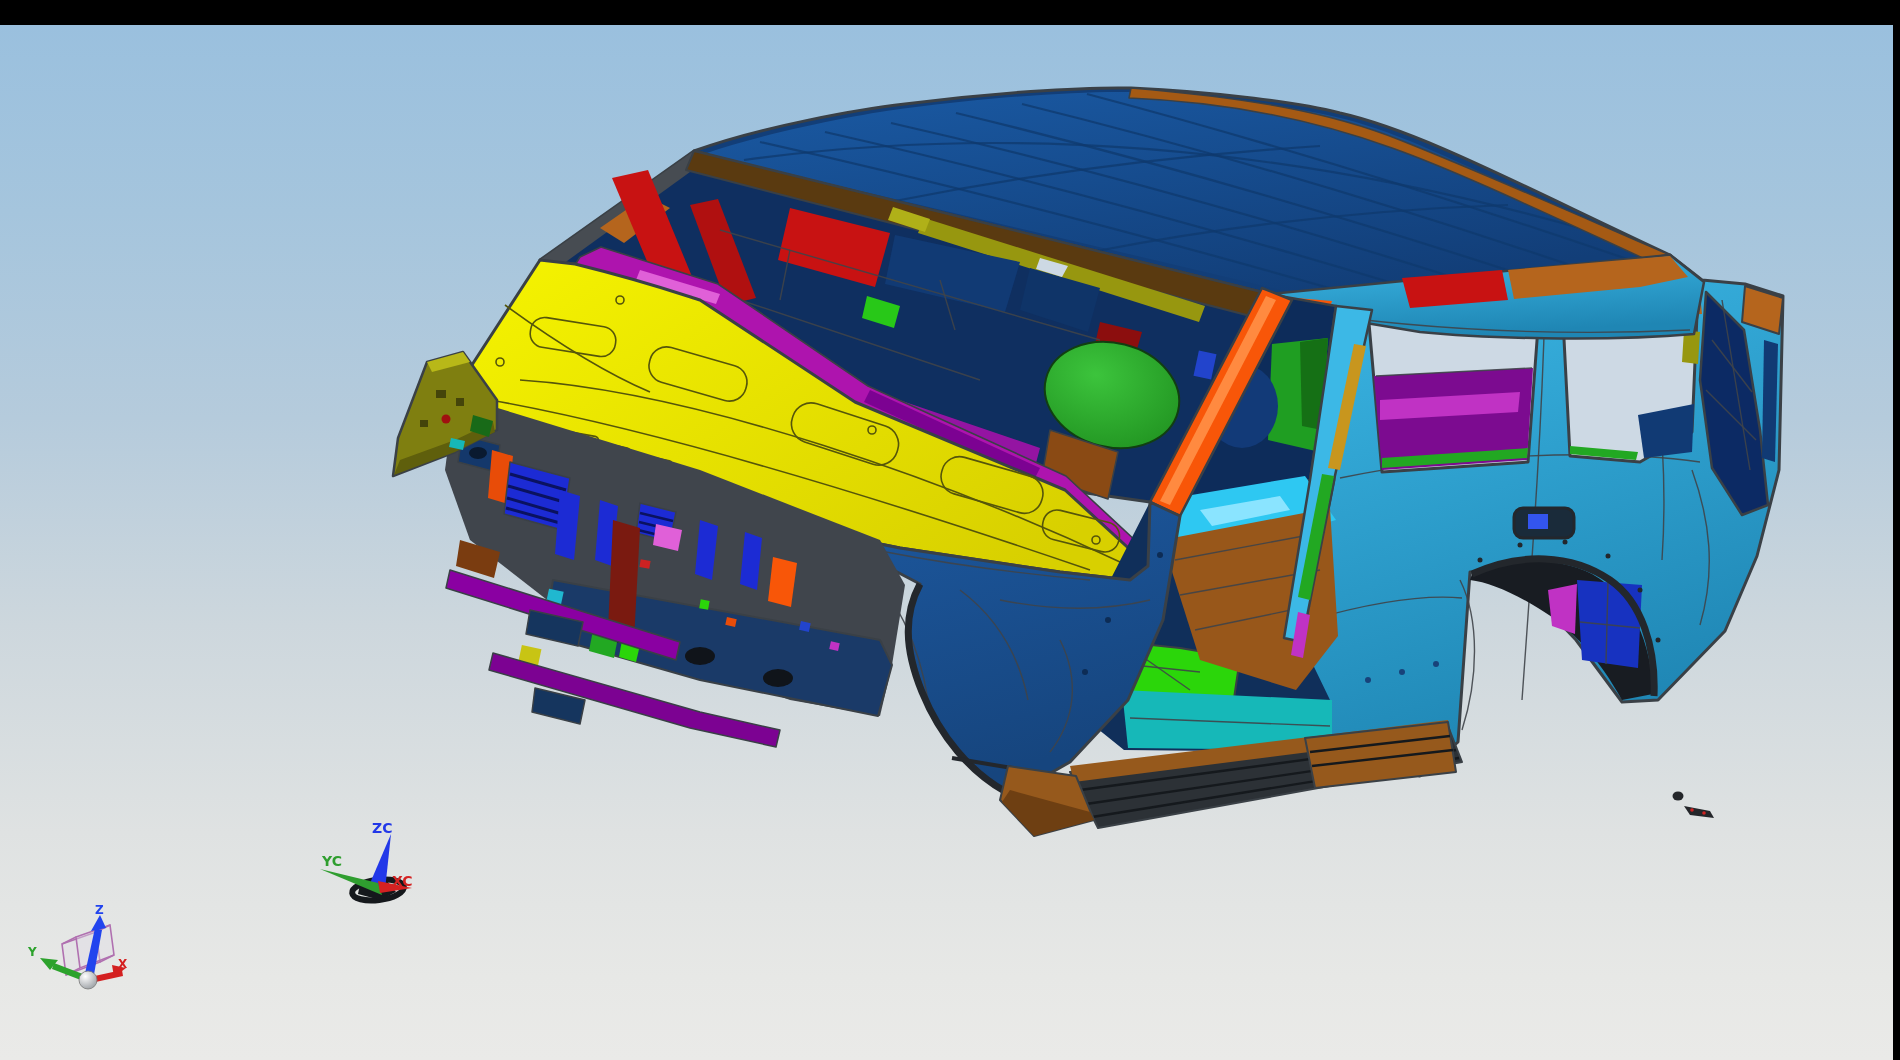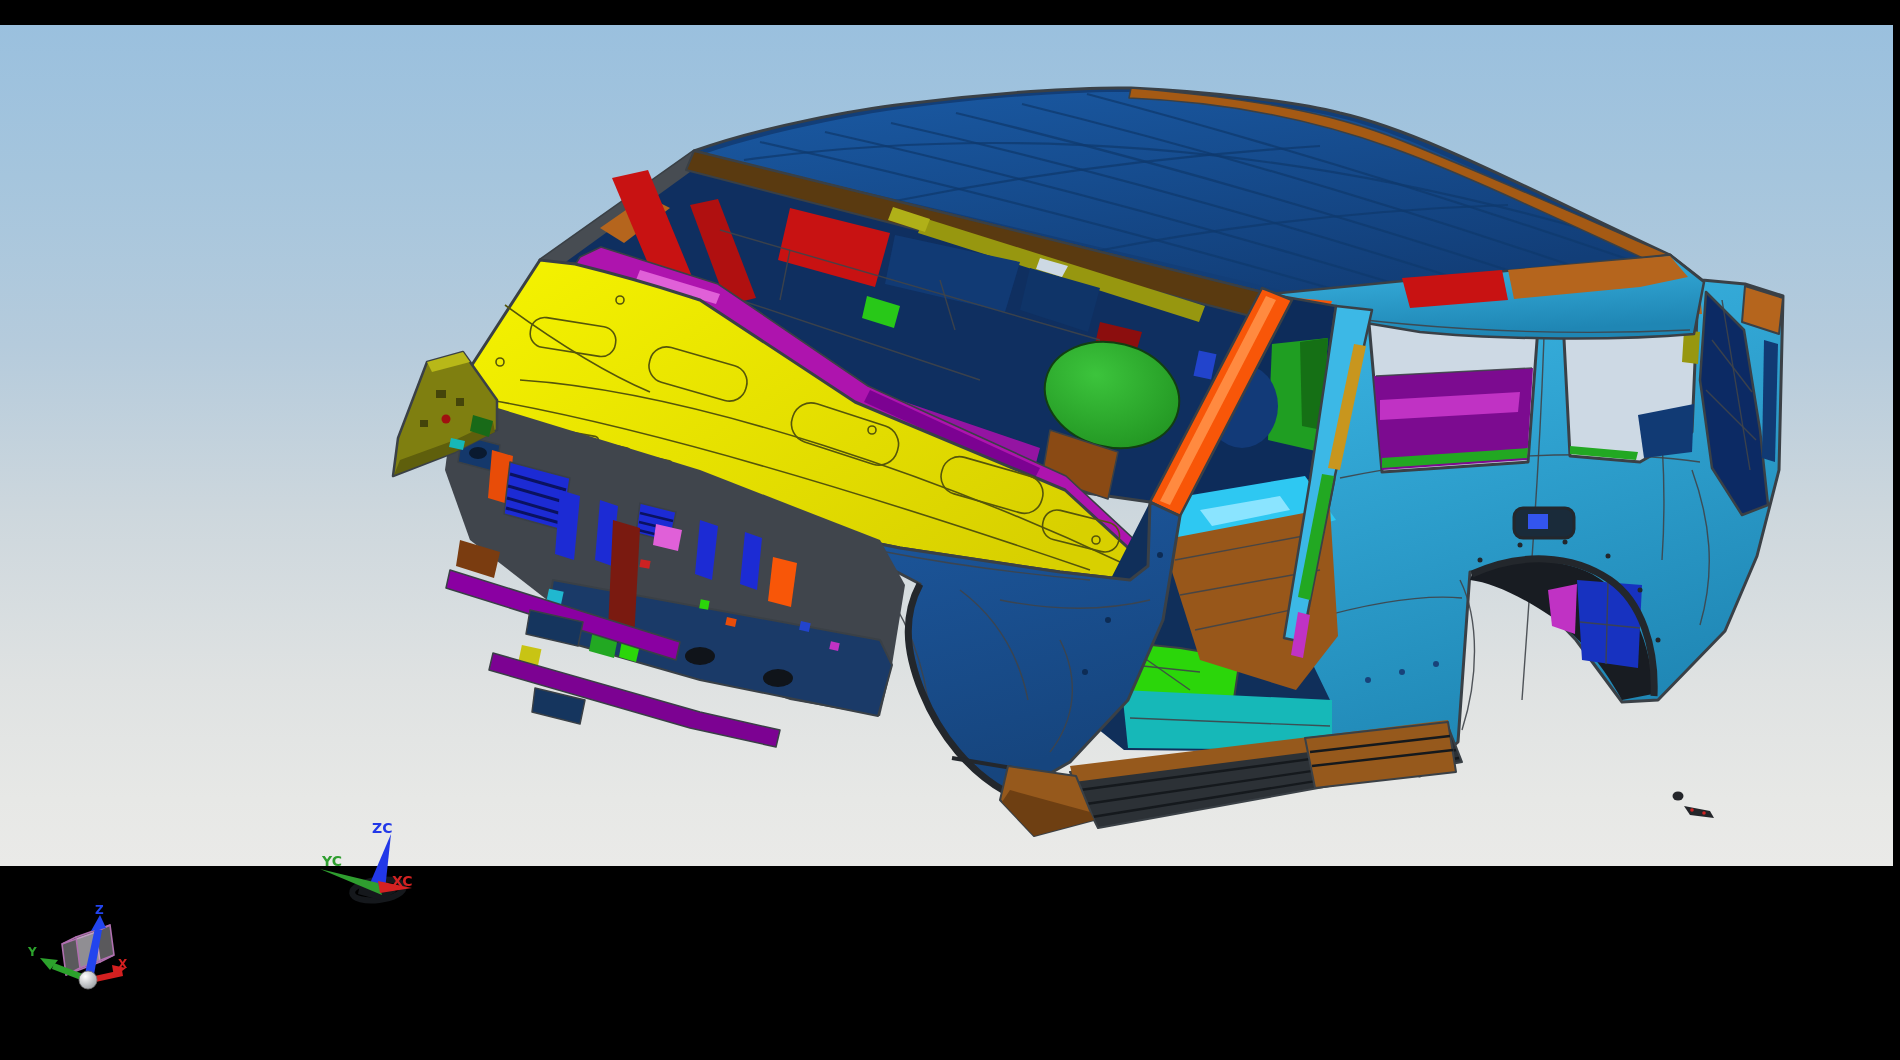--- a/index.html
+++ b/index.html
@@ -1,20 +1,20 @@
 <!DOCTYPE html>
 <html><head>
 <meta charset="utf-8">
 <style>
   html,body{margin:0;padding:0;background:#000;}
   .screen{position:relative;width:1900px;height:1060px;overflow:hidden;
           font-family:"DejaVu Sans","Liberation Sans",sans-serif;}
   .top-bar{position:absolute;left:0;top:0;width:1900px;height:25px;background:#000;z-index:5;}
   .right-bar{position:absolute;right:0;top:0;width:7px;height:1060px;background:#000;z-index:5;}
-  .viewport{position:absolute;left:0;top:25px;width:1893px;height:841px;
+  .viewport{position:absolute;left:0;top:25px;width:1893px;height:1035px;
     background:linear-gradient(180deg,#9ac0de 0%,#a5c5dd 18%,#b5cbdc 38%,#cdd7dd 58%,#dfe2e2 78%,#e7e8e6 92%,#eaeae8 100%);}
   svg{position:absolute;left:0;top:0;}
   .ol{stroke:#3a4046;stroke-linejoin:round;}
   .thin{stroke:#3f4449;stroke-width:1.4;fill:none;opacity:.9;}
   .stamp{fill:none;stroke:#55550a;stroke-width:1.6;}
   .roofline{stroke:#0f3a6e;stroke-width:2.2;fill:none;opacity:.75;}
   .ribline{stroke:#15191d;stroke-width:2.4;fill:none;}
   text{font-family:"DejaVu Sans","Liberation Sans",sans-serif;font-weight:bold;}
 </style>
 </head>

